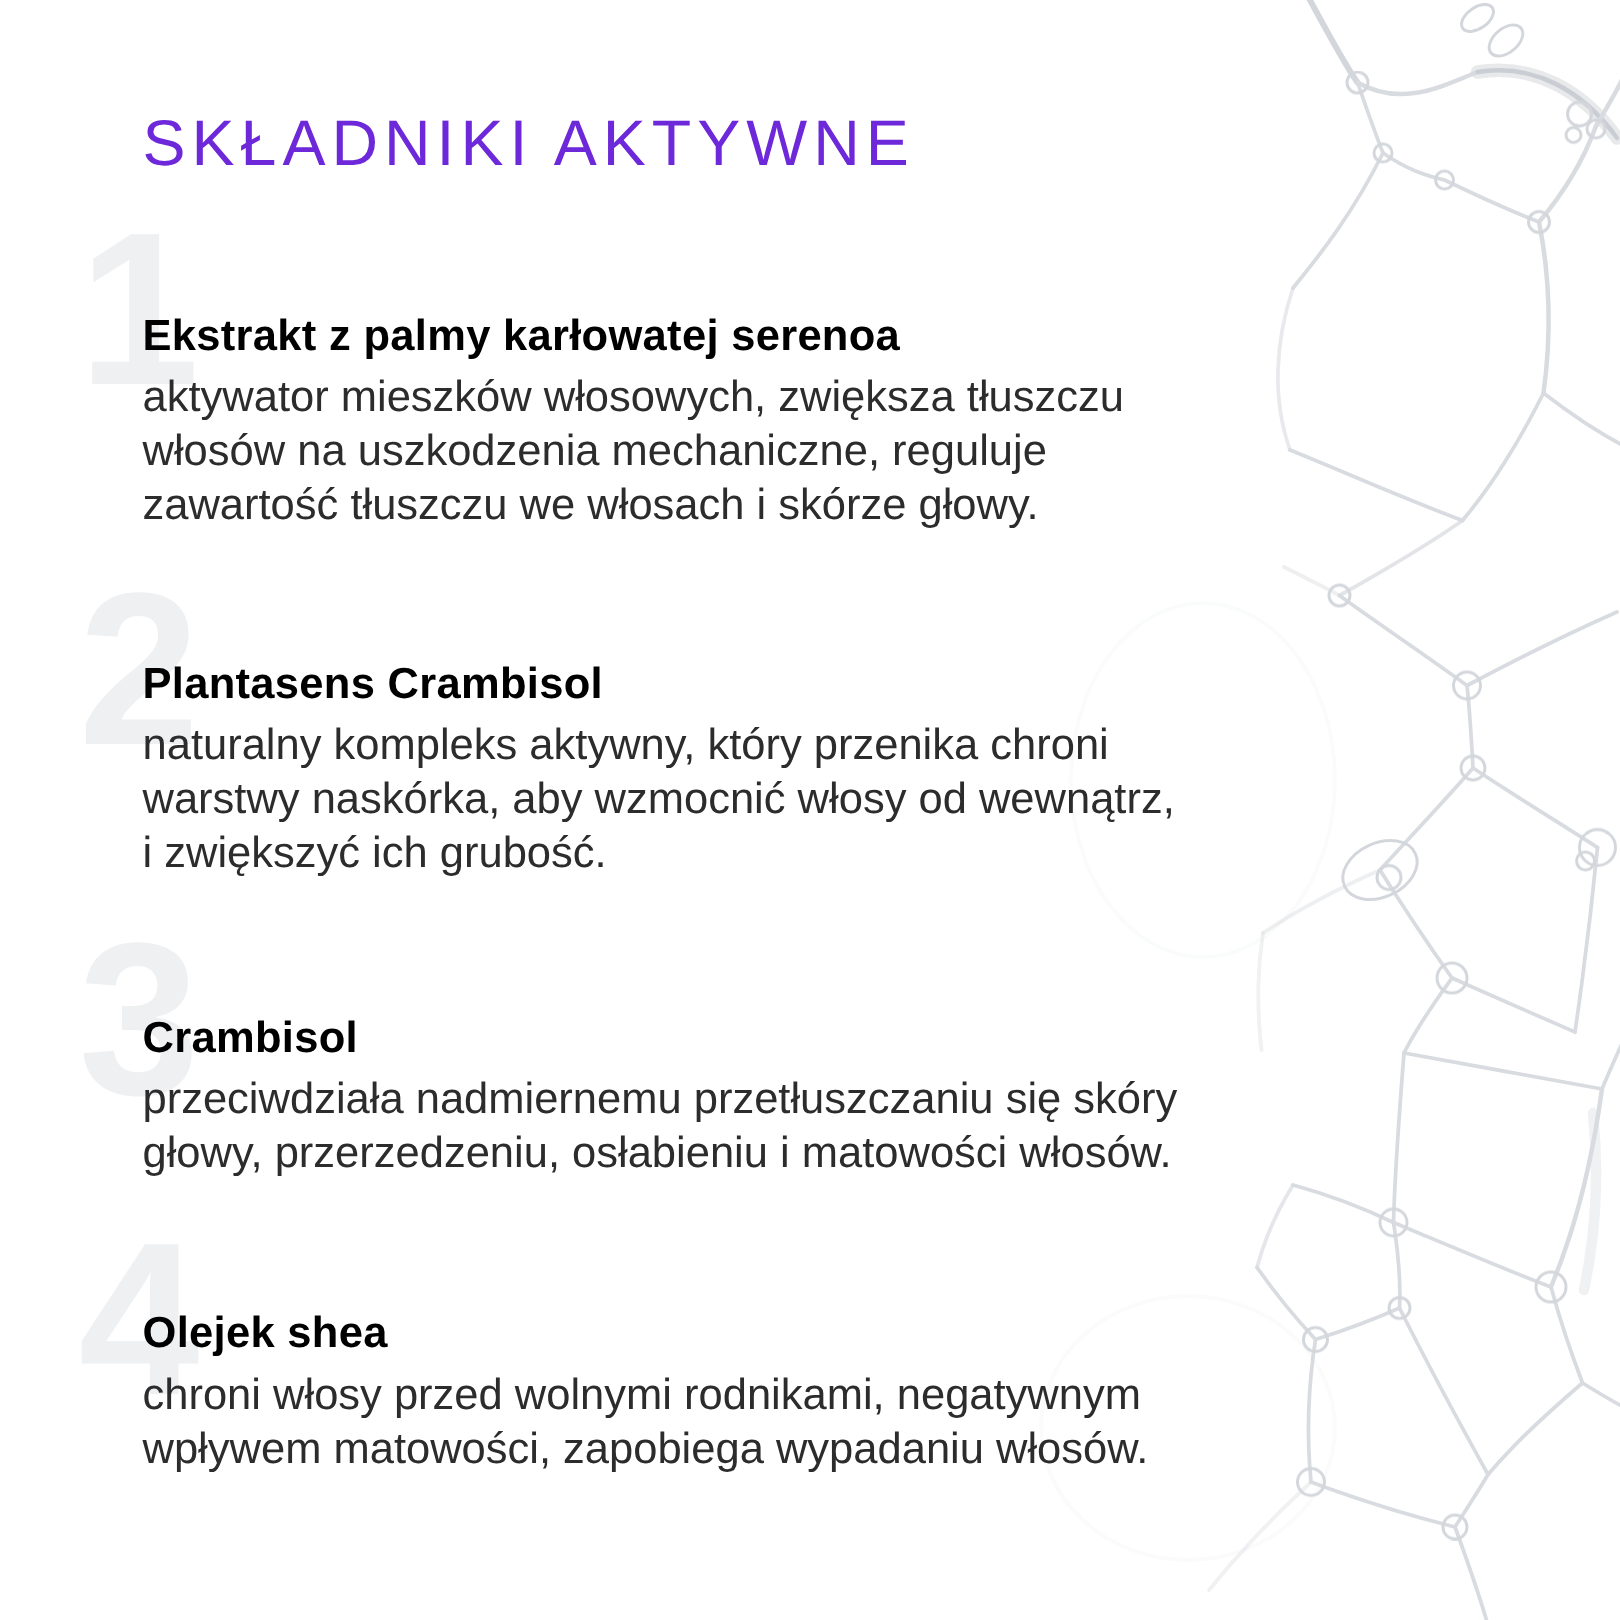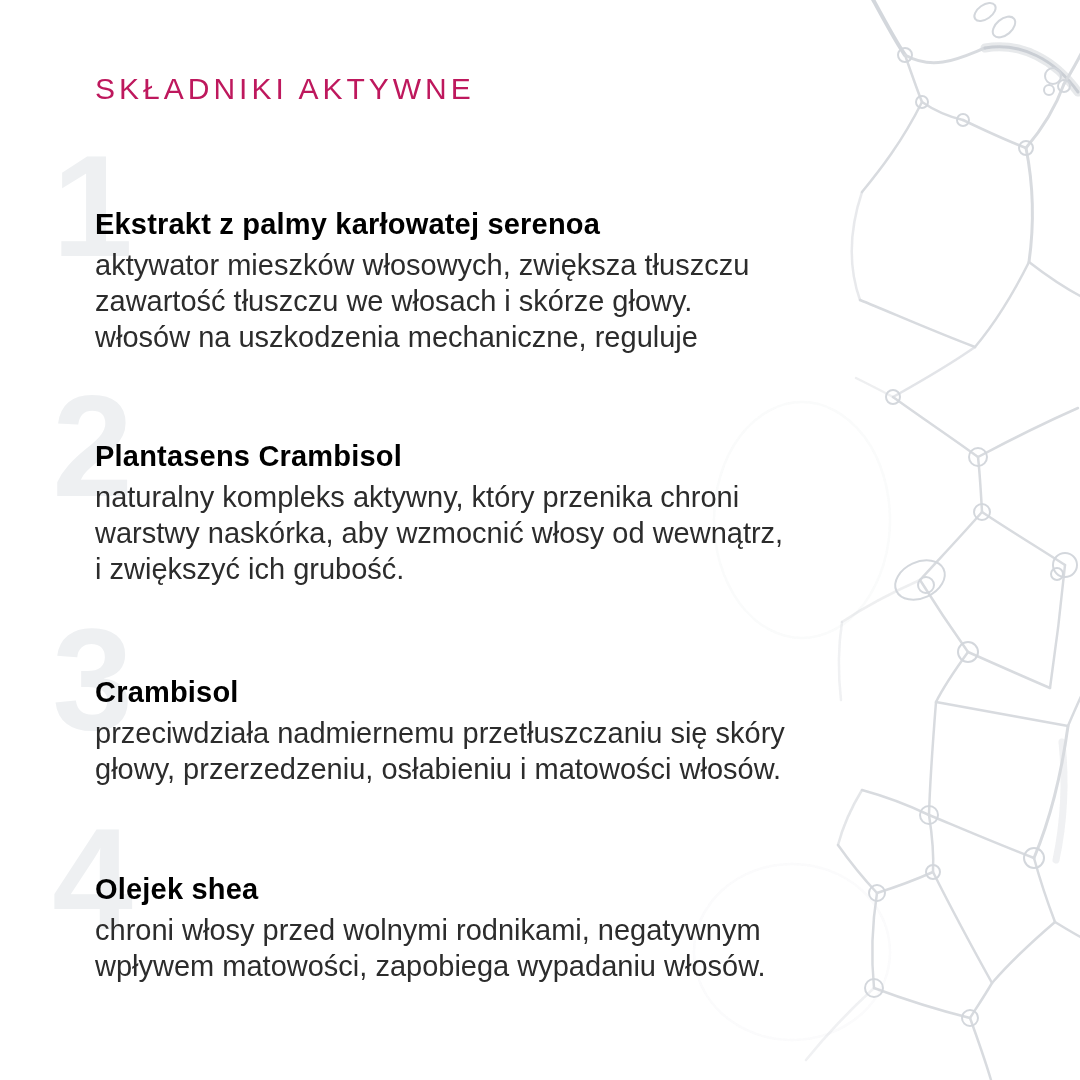--- a/index.html
+++ b/index.html
@@ -3,21 +3,21 @@
 <meta charset="utf-8">
 <style>
   html,body{margin:0;padding:0;background:#ffffff;}
   .canvas{
     position:relative;width:1080px;height:1080px;background:#ffffff;
     overflow:hidden;font-family:"Liberation Sans",sans-serif;
   }
   .bubbles{position:absolute;top:0;left:0;width:1080px;height:1080px;}
   .title{
     position:absolute;left:95px;top:72px;margin:0;
-    font-size:30px;font-weight:400;letter-spacing:4px;color:#be185d;text-align:center;
+    font-size:43px;font-weight:400;letter-spacing:4px;color:#6d28d9;text-align:center;
   }
   .ghost-num{
     position:absolute;left:0;width:133px;text-align:right;
     font-size:145px;font-weight:700;line-height:1;color:#eef0f2;
     user-select:none;
   }
   .item-text{position:absolute;left:95px;}
   .item-name{
     margin:0 0 5px 0;font-size:29px;font-weight:700;color:#000000;
     letter-spacing:0.2px;line-height:36px;
@@ -116,22 +116,22 @@
     </g>
   </svg>
 
   <h1 class="title">SKŁADNIKI AKTYWNE</h1>
 
   <div class="ghost-num num-1">1</div>
   <section class="item-text txt-1">
     <h2 class="item-name">Ekstrakt z palmy karłowatej serenoa</h2>
     <div class="item-desc">
       <div>aktywator mieszków włosowych, zwiększa tłuszczu</div>
+      <div>włosów na uszkodzenia mechaniczne, reguluje</div>
       <div>zawartość tłuszczu we włosach i skórze głowy.</div>
-      <div>włosów na uszkodzenia mechaniczne, reguluje</div>
     </div>
   </section>
 
   <div class="ghost-num num-2">2</div>
   <section class="item-text txt-2">
     <h2 class="item-name">Plantasens Crambisol</h2>
     <div class="item-desc">
       <div>naturalny kompleks aktywny, który przenika chroni</div>
       <div>warstwy naskórka, aby wzmocnić włosy od wewnątrz,</div>
       <div>i zwiększyć ich grubość.</div>

